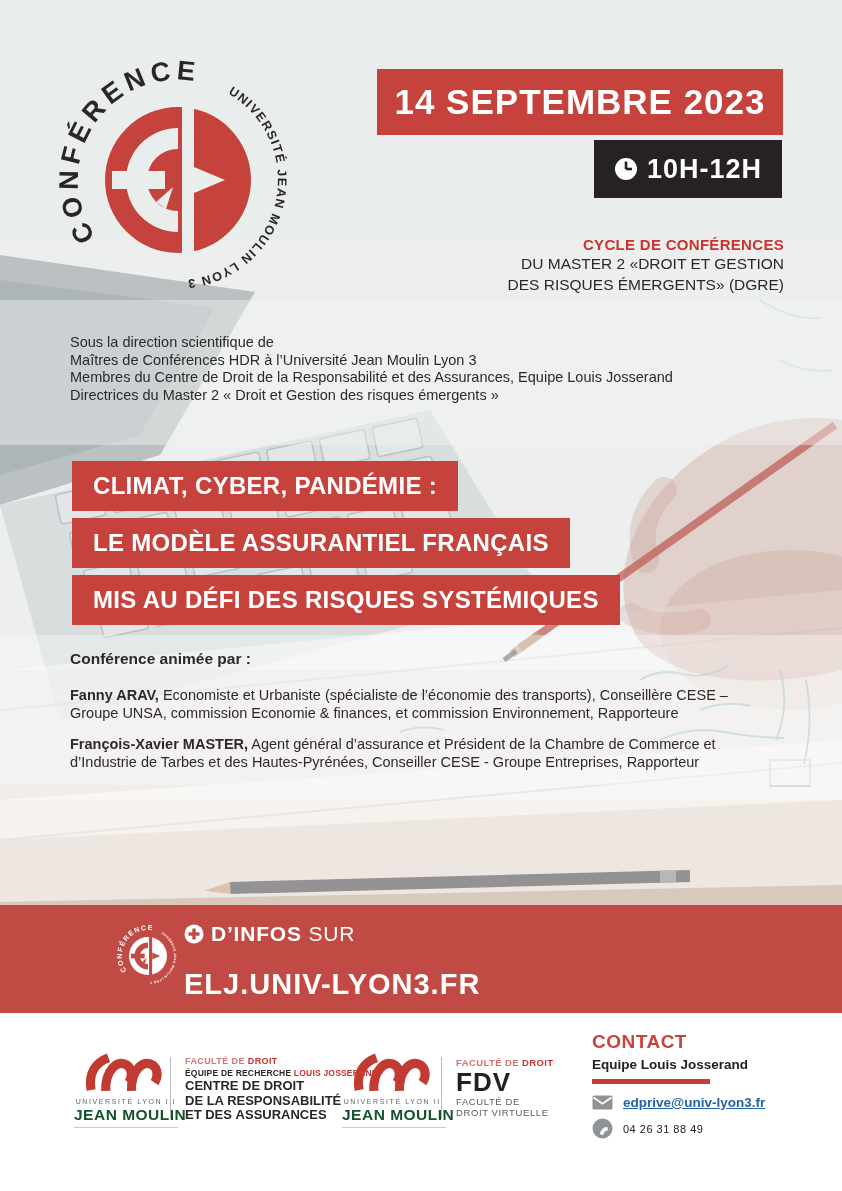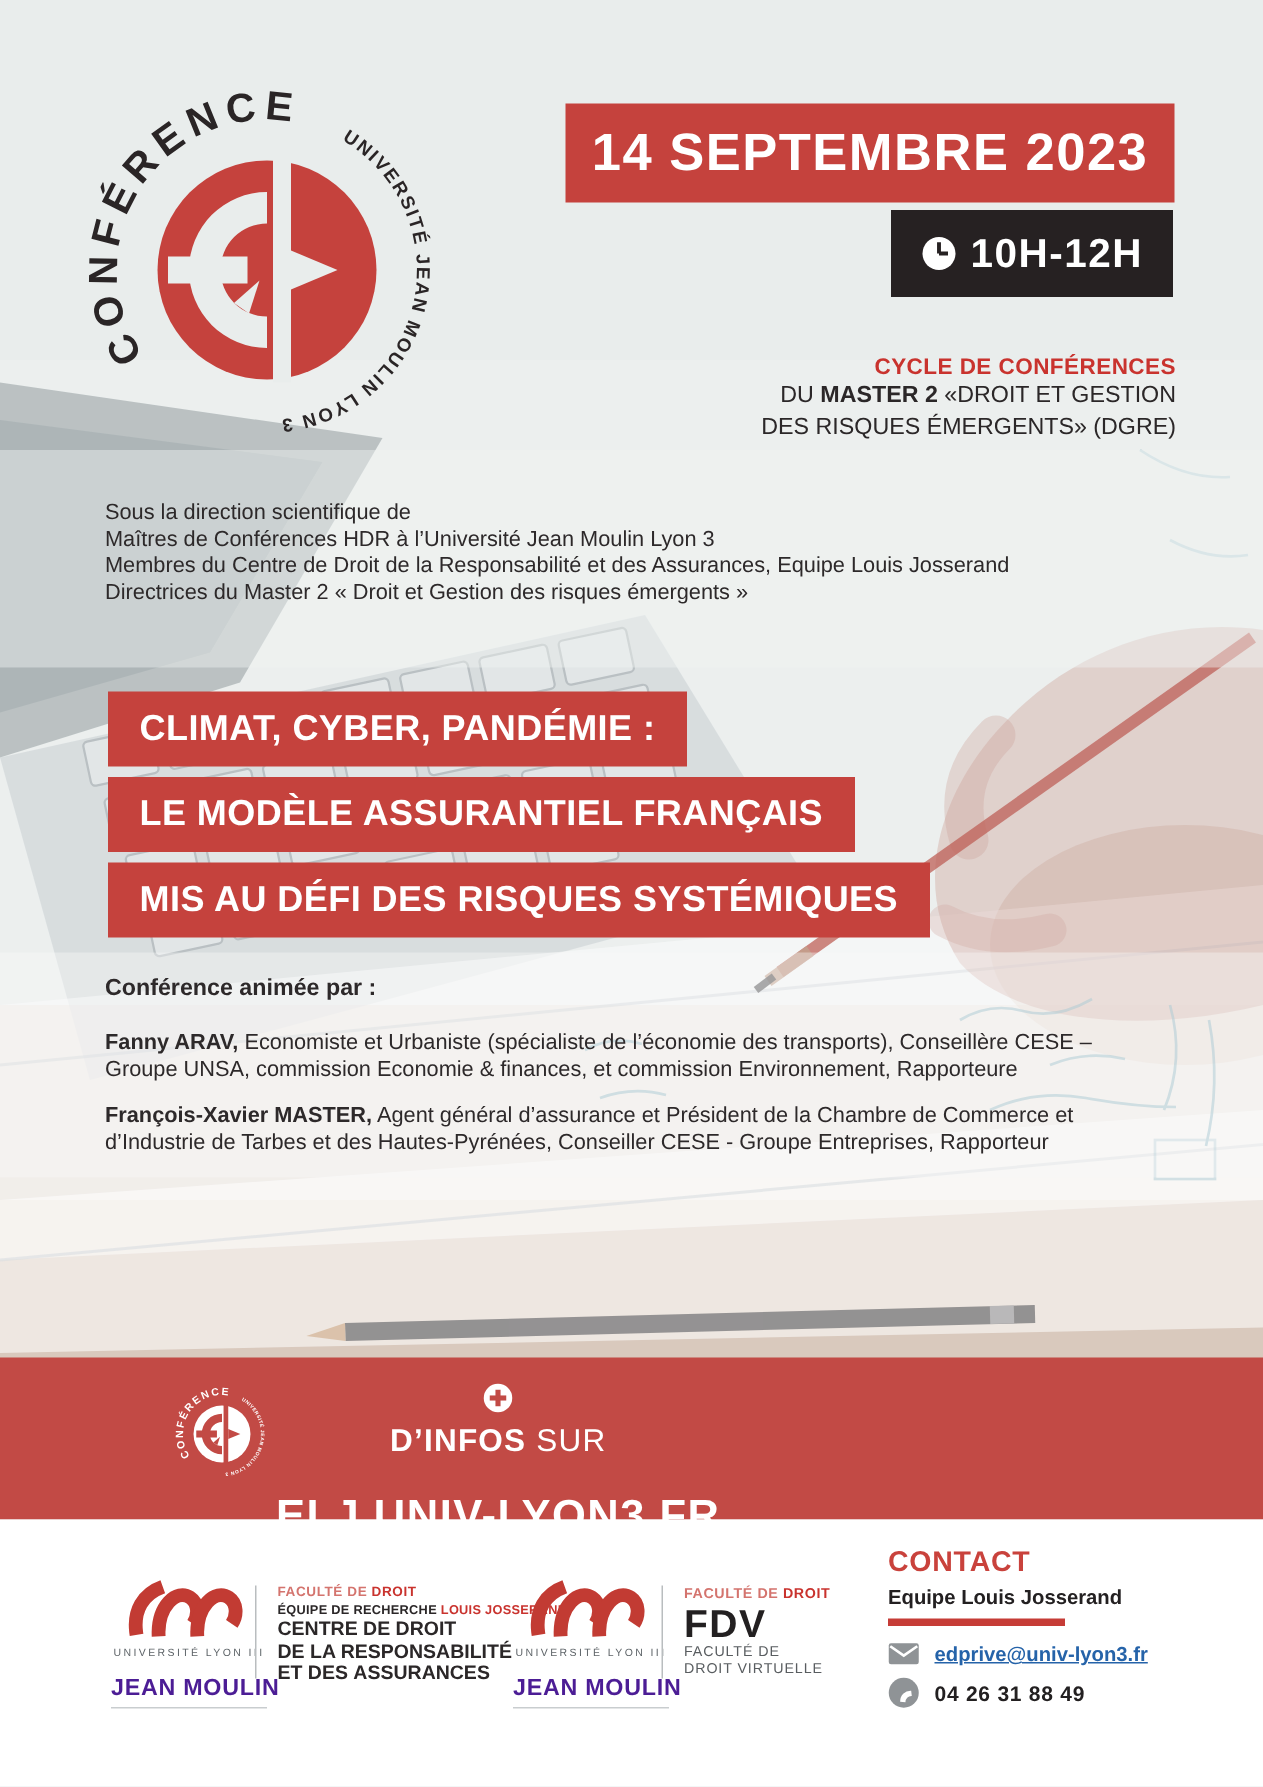--- a/index.html
+++ b/index.html
@@ -25,21 +25,21 @@
     display:flex;align-items:center;justify-content:center;white-space:nowrap;
   }
   .time-box{
     left:594px;top:140px;width:188px;height:58px;background:#262122;
     color:#fff;font-size:27px;font-weight:800;letter-spacing:1px;
     display:flex;align-items:center;justify-content:center;gap:9px;white-space:nowrap;
   }
   .cycle{right:58px;top:236px;text-align:right;}
   .cycle-title{color:#c9332e;font-size:15px;font-weight:800;letter-spacing:.3px;white-space:nowrap;}
   .cycle-sub{color:#2b2728;font-size:15.5px;font-weight:500;line-height:21px;white-space:nowrap;}
-  .cycle-sub b{font-weight:700;}
+  .cycle-sub b{font-weight:400;}
   
   .direction{left:70px;top:334px;color:#2d292a;font-size:14.5px;line-height:17.6px;font-weight:500;white-space:nowrap;}
   .direction .names b{font-weight:800;}
   
   .banner{
     left:72px;height:50px;background:#c5423d;color:#fff;
     font-size:24px;font-weight:800;letter-spacing:.3px;white-space:nowrap;
     display:inline-flex;align-items:center;padding:0 21px;
   }
   
@@ -50,50 +50,50 @@
   
   .link-sec{right:58px;top:804px;text-align:right;}
   .link-title{color:#c9332e;font-size:19px;line-height:22px;white-space:nowrap;}
   .link-title .pre{font-weight:700;}
   .link-title b{font-weight:800;}
   .link-url{color:#c9423c;font-size:15.5px;font-weight:500;line-height:21.5px;
     text-decoration:underline;white-space:nowrap;cursor:pointer;}
   
   .band{left:0;top:905px;width:842px;height:108px;background:#c24a45;}
   .band-text{position:absolute;left:184px;top:17px;color:#fff;}
-  .band-line1{display:flex;align-items:center;gap:7px;font-size:21px;letter-spacing:.8px;white-space:nowrap;flex-direction:column;}
+  .band-line1{display:flex;align-items:center;gap:7px;font-size:21px;letter-spacing:.8px;white-space:nowrap;}
   .band-line1 b{font-weight:800;}
   .band-line1 .rest{font-weight:300;}
   .band-site{font-size:29px;font-weight:800;letter-spacing:1px;margin-top:22px;white-space:nowrap;cursor:pointer;}
   
   .footer{left:0;top:1013px;width:842px;height:178px;background:#ffffff;}
   .jm-block{position:absolute;width:104px;text-align:center;}
   .jm-small{font-size:7px;letter-spacing:1.6px;color:#5f6569;font-weight:500;margin-top:2px;white-space:nowrap;}
-  .jm-big{font-size:15.5px;font-weight:800;color:#4c1d95;letter-spacing:.5px;margin-top:11px;
+  .jm-big{font-size:15.5px;font-weight:800;color:#14532d;letter-spacing:.5px;margin-top:1px;
     border-bottom:1px solid #c9cdcf;padding-bottom:3px;white-space:nowrap;}
   .vdiv{position:absolute;width:1px;background:#b9bdbf;}
   .cdra{position:absolute;left:185px;top:43px;white-space:nowrap;}
   .cdra .l1{font-size:9px;font-weight:800;line-height:11px;letter-spacing:.4px;}
   .cdra .l1 .pre{color:#d4746e;} .cdra .l1 b{color:#c9332e;}
   .cdra .l2{font-size:8.5px;font-weight:800;line-height:12px;color:#2b2728;letter-spacing:.2px;}
   .cdra .l2 b{color:#c9332e;}
   .cdra .big{font-size:13px;line-height:14.5px;color:#2b2728;font-weight:600;}
   .cdra .big b{font-weight:800;}
   .fdv{position:absolute;left:456px;top:44px;white-space:nowrap;}
   .fdv .l1{font-size:9.5px;font-weight:800;letter-spacing:.4px;line-height:12px;}
   .fdv .l1 .pre{color:#d4746e;} .fdv .l1 b{color:#c9332e;}
   .fdv .acr{font-size:26px;font-weight:800;color:#232021;line-height:27px;letter-spacing:1px;}
   .fdv .sub{font-size:9.5px;color:#595d60;letter-spacing:.6px;line-height:11px;font-weight:500;}
   .contact{position:absolute;left:592px;top:18px;}
   .contact .heading{color:#c9423c;font-size:19px;font-weight:800;letter-spacing:.5px;}
   .contact .team{color:#232021;font-size:13.5px;font-weight:800;margin-top:4px;white-space:nowrap;}
   .contact .rule{width:118px;height:5px;background:#c63c37;margin-top:7px;}
   .contact .row{display:flex;align-items:center;gap:10px;margin-top:11px;}
   .contact .email{color:#2563a9;font-size:13.5px;font-weight:800;text-decoration:underline;cursor:pointer;white-space:nowrap;}
-  .contact .phone{color:#232021;font-size:14px;font-weight:700;letter-spacing:.5px;white-space:nowrap;}
+  .contact .phone{color:#232021;font-size:11px;font-weight:400;letter-spacing:.5px;white-space:nowrap;}
 </style>
 </head>
 <body>
 
 <div class="page">
 
   <svg class="abs" style="left:0;top:240px" width="842" height="672" viewBox="0 0 842 672">
     <rect x="0" y="430" width="842" height="130" fill="#bd8f72" opacity="0.22"></rect>
     <rect x="0" y="560" width="842" height="112" fill="#b98a6d" opacity="0.45"></rect>
     <ellipse cx="790" cy="390" rx="130" ry="80" fill="#bd8f72" opacity="0.3"></ellipse>

